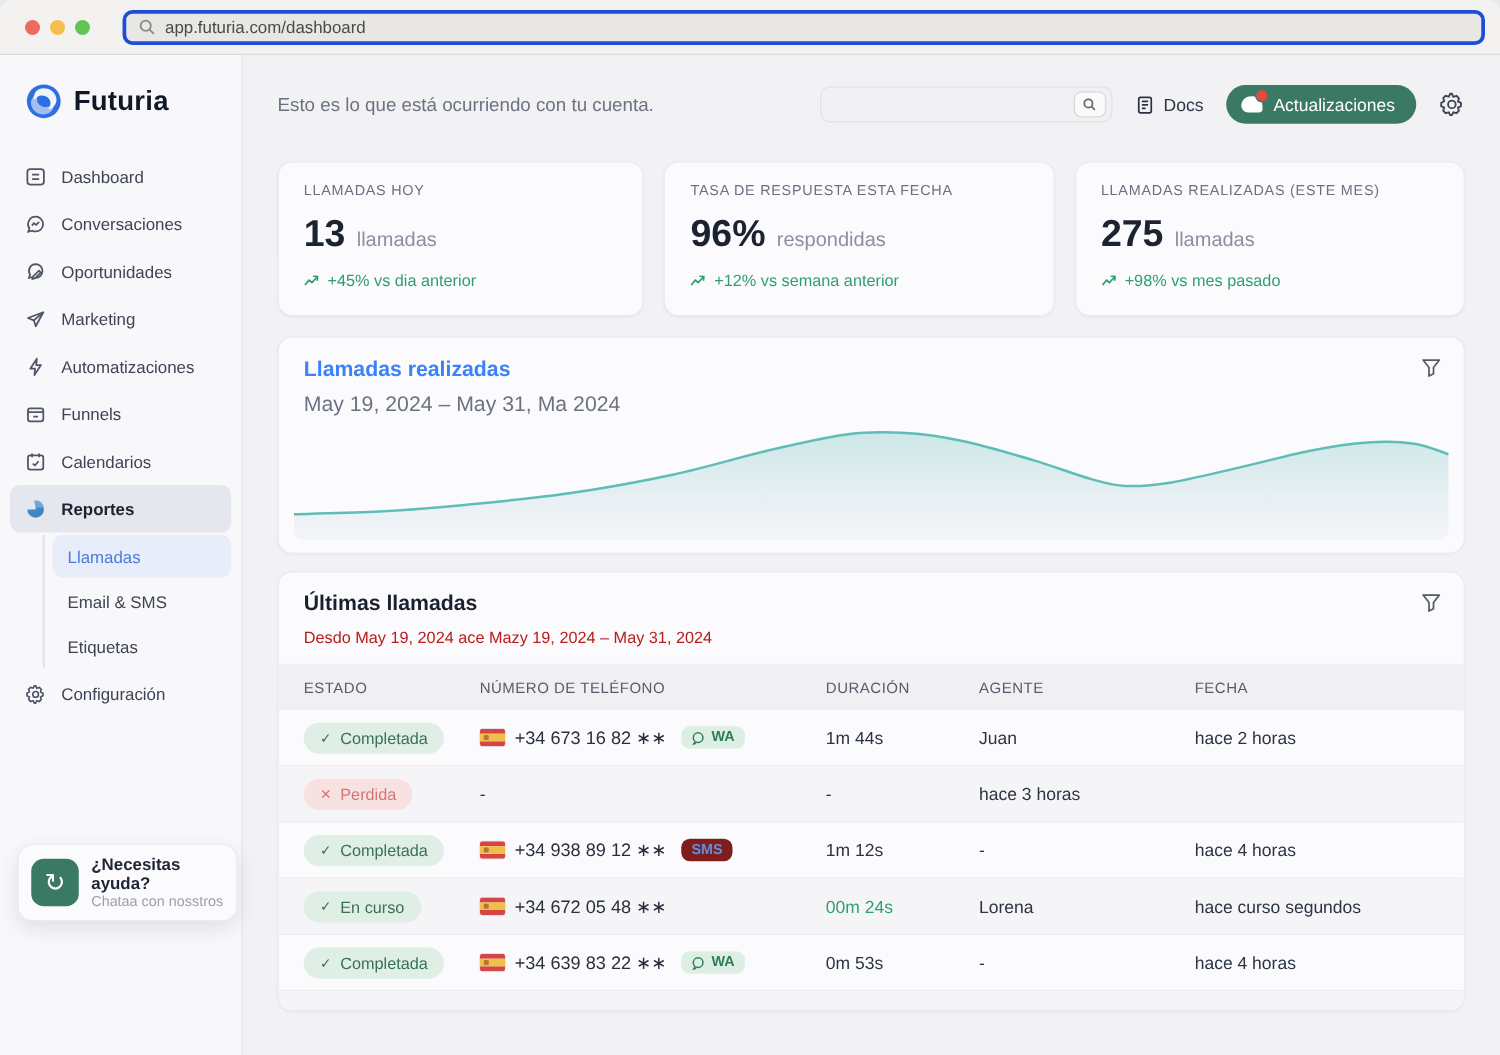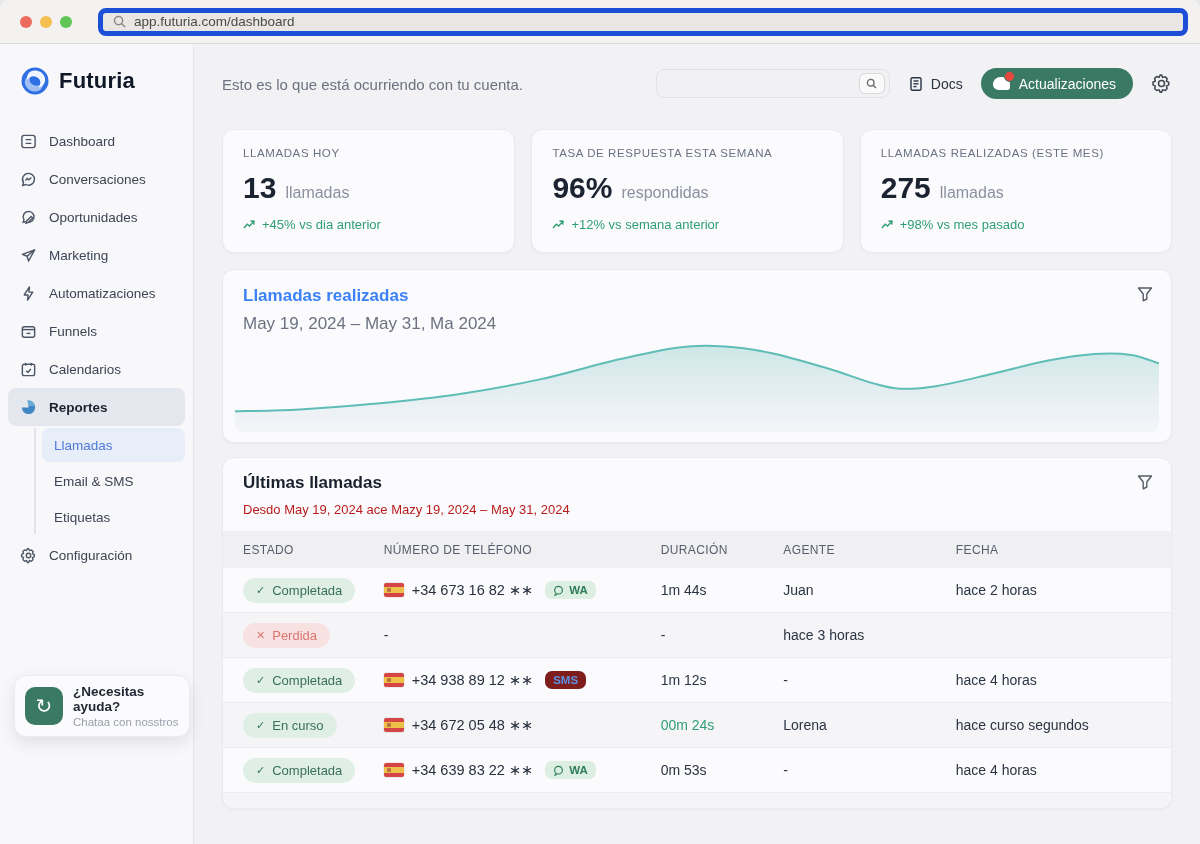--- a/index.html
+++ b/index.html
@@ -7,21 +7,21 @@
   body { font-family:"Liberation Sans", sans-serif; background:#e9e9ea; overflow:hidden; }
   .window { width:1200px; height:844px; border-radius:10px 10px 0 0; overflow:hidden; background:#f2f2f5; display:flex; flex-direction:column; }
 
   
   .topbar { height:44px; background:#f3f2f0; border-bottom:1px solid #dcdbd8; display:flex; align-items:center; padding:0 12px 0 20px; flex:0 0 auto; }
   .lights { display:flex; gap:8px; margin-right:26px; }
   .light { width:12px; height:12px; border-radius:50%; }
   .light.red { background:#ed6a5e; }
   .light.yellow { background:#f4bf4f; }
   .light.green { background:#61c554; }
-  .urlbar { flex:1; height:28px; background:#e9e7e4; border:5px solid #1d4ed8; border-radius:8px; display:flex; align-items:center; padding:0 10px; gap:8px; color:#4a4a4a; font-size:13.5px; }
+  .urlbar { flex:1; height:28px; background:#e9e7e4; border:3px solid #1d4ed8; border-radius:8px; display:flex; align-items:center; padding:0 10px; gap:8px; color:#4a4a4a; font-size:13.5px; }
   .urlbar svg { flex:0 0 auto; }
 
   .app { flex:1; display:flex; min-height:0; }
 
   
   .sidebar { width:194px; background:#f8f8fa; border-right:1px solid #e6e6ea; position:relative; flex:0 0 auto; }
   .brand { display:flex; align-items:center; gap:9px; padding:22px 0 26px 20px; }
   .brand-name { font-size:22px; font-weight:bold; color:#101828; letter-spacing:.2px; }
   .nav { padding:0 8px; }
   .nav-item { display:flex; align-items:center; gap:12px; height:38px; padding:0 12px; border-radius:8px; font-size:13.5px; color:#3d4454; cursor:pointer; }
@@ -262,21 +262,21 @@
           </div>
           <div class="stat-trend">
             <svg width="13" height="11" viewBox="0 0 13 11" fill="none" stroke="#2f9e72" stroke-width="1.4">
                 <polyline points="1,9 4.2,5.2 6.6,7 11,2.2"></polyline>
                 <polyline points="7.5,2 11,2.2 10.8,5.6" fill="none"></polyline>
               </svg>
             <span>+45% vs dia anterior</span>
           </div>
         </div>
         <div class="card stat-card">
-          <div class="stat-label">TASA DE RESPUESTA ESTA SEMANA</div>
+          <div class="stat-label">TASA DE RESPUESTA ESTA FECHA</div>
           <div class="stat-value-row">
             <span class="stat-value">96%</span>
             <span class="stat-unit">respondidas</span>
           </div>
           <div class="stat-trend">
             <svg width="13" height="11" viewBox="0 0 13 11" fill="none" stroke="#2f9e72" stroke-width="1.4">
                 <polyline points="1,9 4.2,5.2 6.6,7 11,2.2"></polyline>
                 <polyline points="7.5,2 11,2.2 10.8,5.6" fill="none"></polyline>
               </svg>
             <span>+12% vs semana anterior</span>

